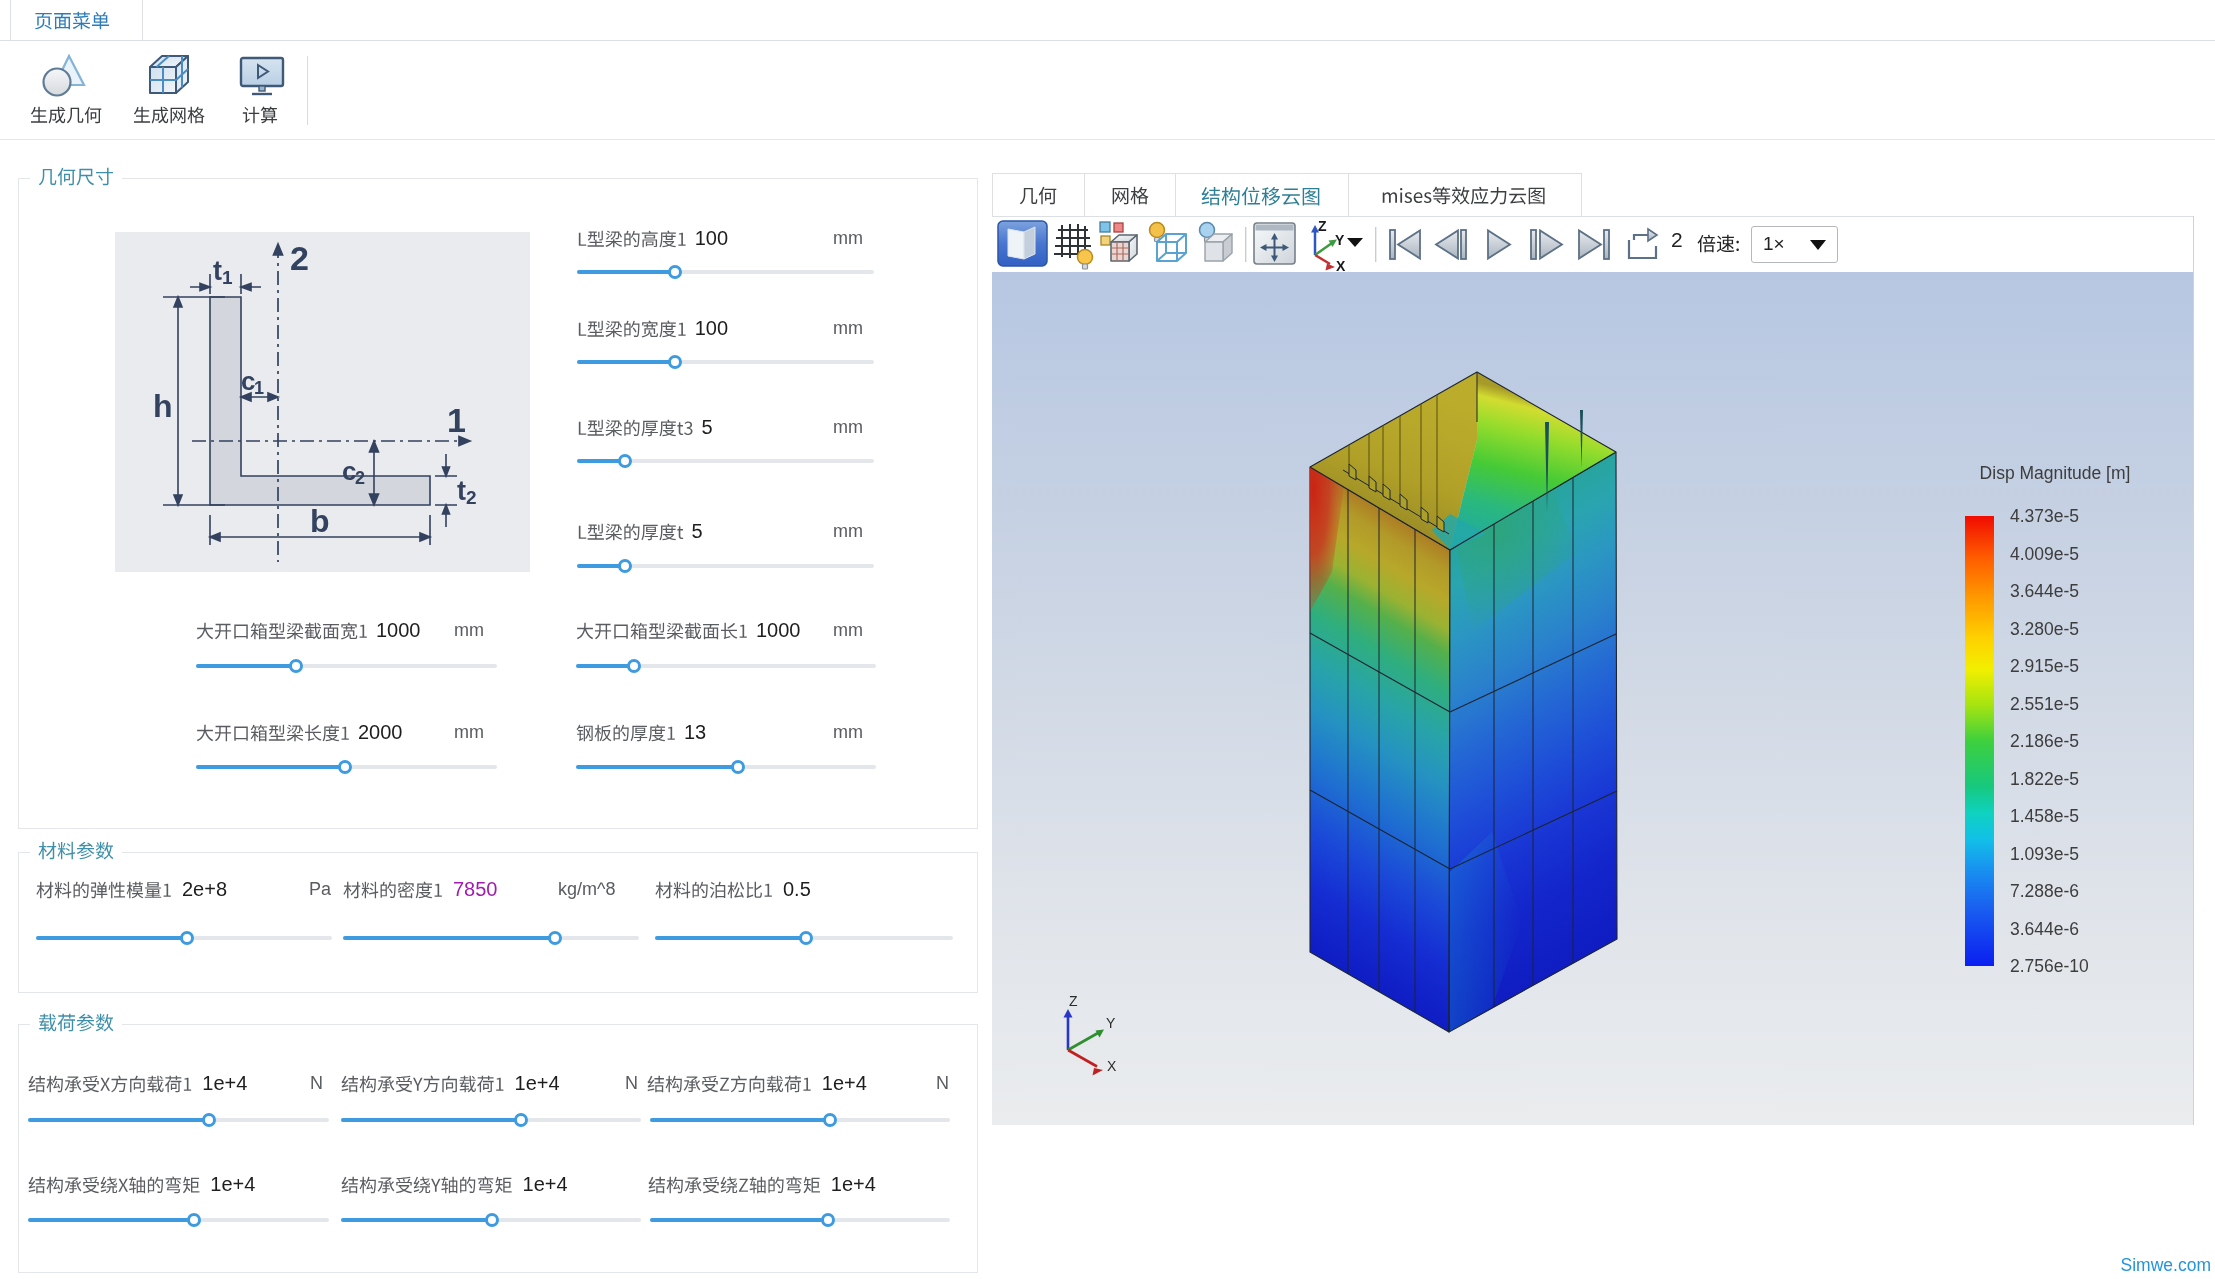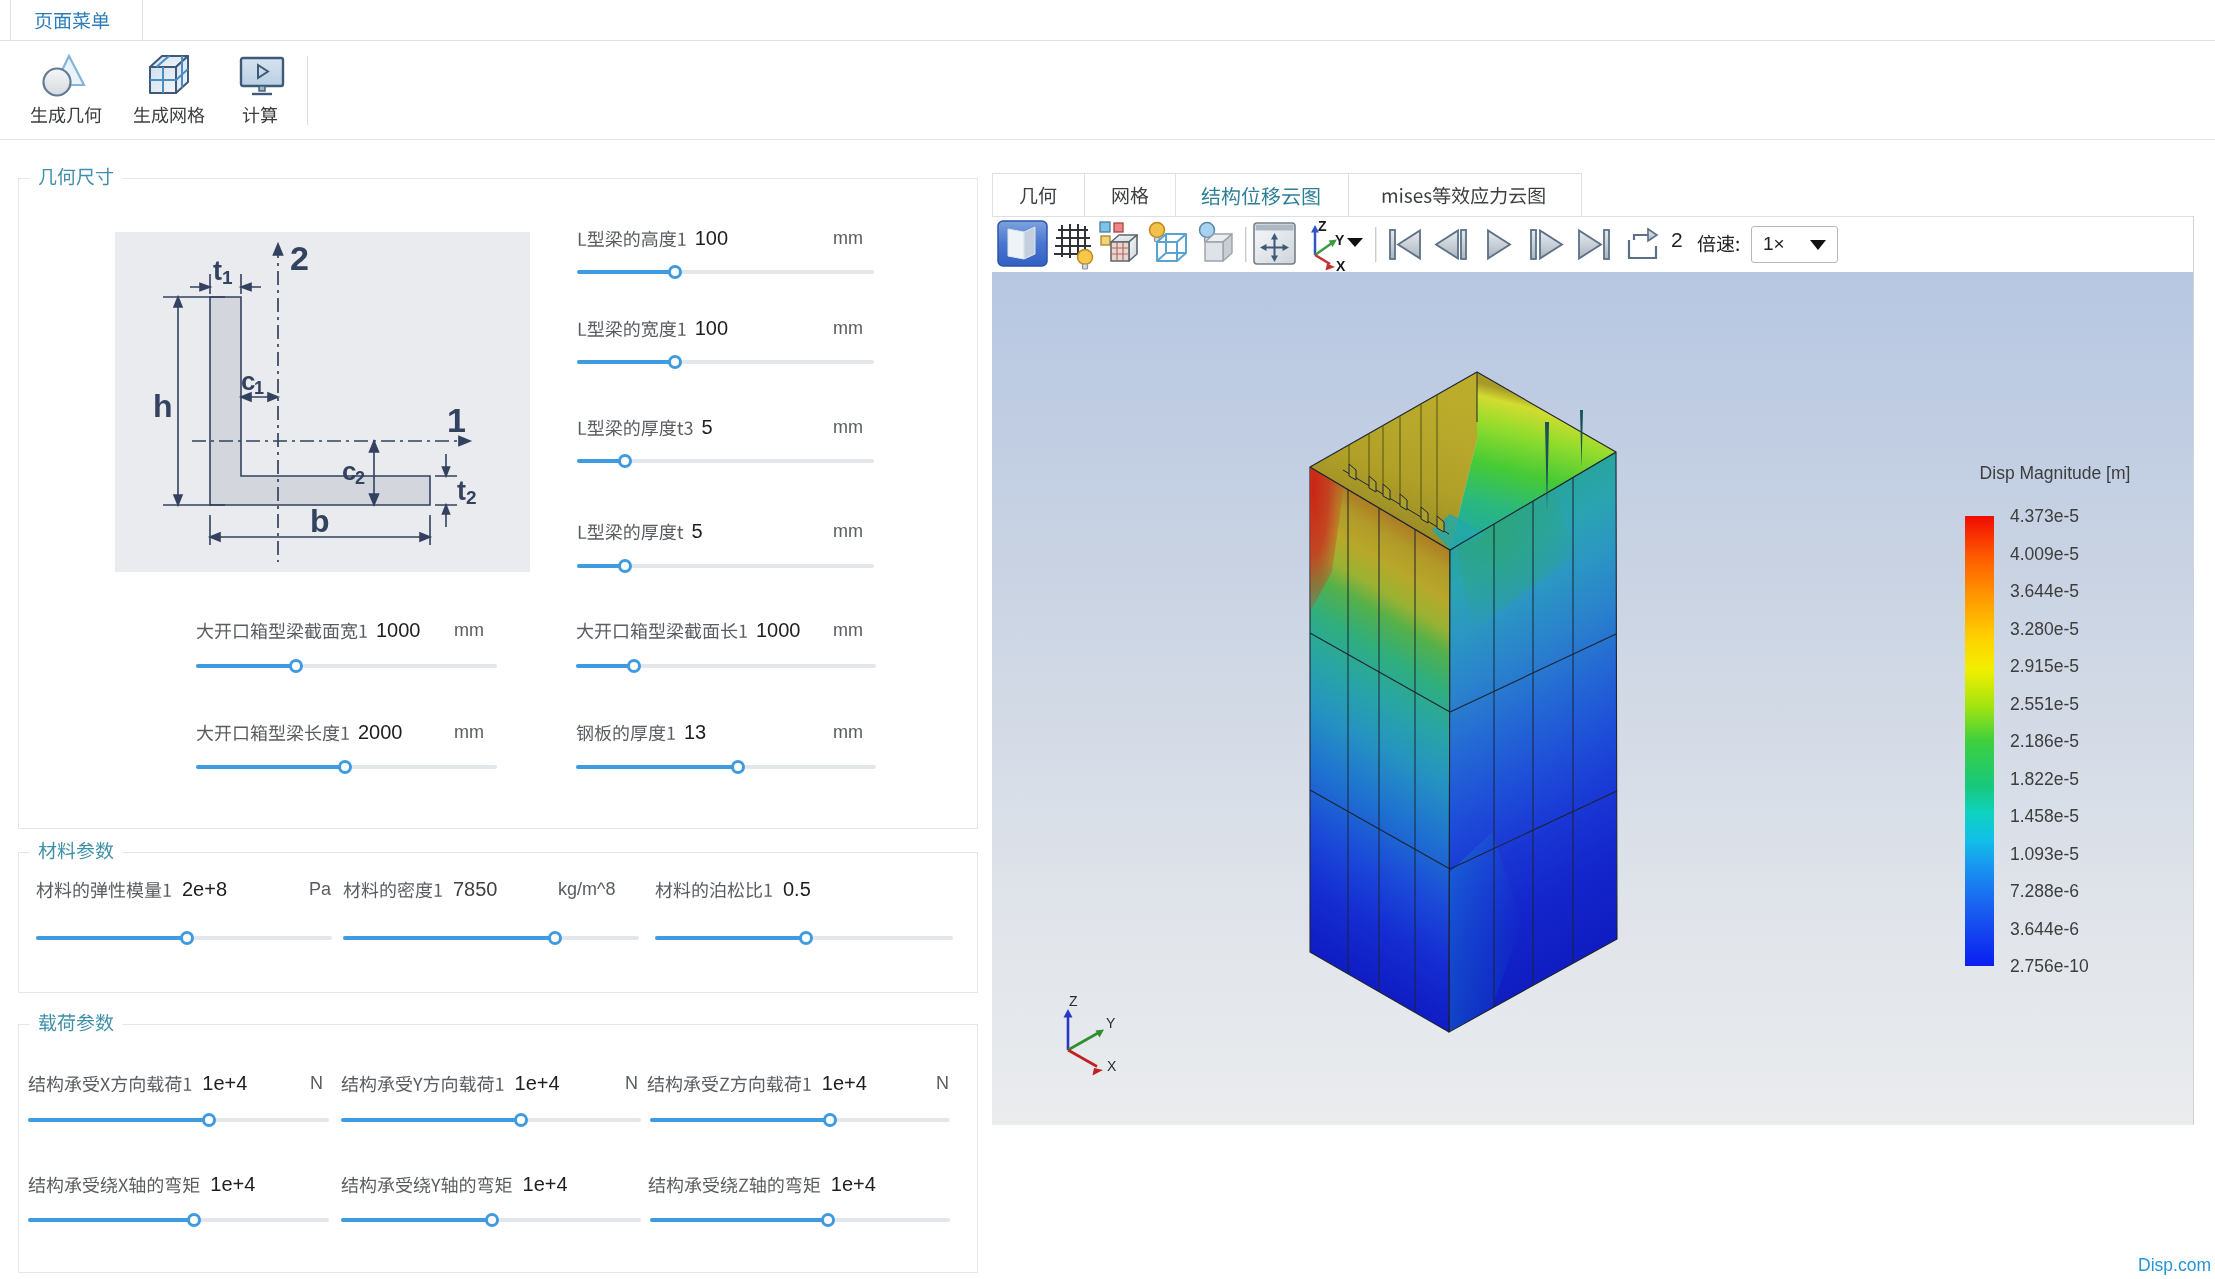--- a/index.html
+++ b/index.html
@@ -388,21 +388,21 @@
 <svg style="position:absolute;left:343.0px;top:879.0px;overflow:visible" width="100.0" height="23">
       <g transform="translate(0 17.82) scale(0.018000 -0.018000)" fill="#595c60">
         <use href="#g6750" transform="translate(0.0 0)"></use>
         <use href="#g6599" transform="translate(1000.0 0)"></use>
         <use href="#g7684" transform="translate(2000.0 0)"></use>
         <use href="#g5bc6" transform="translate(3000.0 0)"></use>
         <use href="#g5ea6" transform="translate(4000.0 0)"></use>
         <use href="#g31" transform="translate(5000.0 0)"></use>
       </g>
     </svg>
-<div style="position:absolute;top:878px;font-size:20px;color:#404040;white-space:nowrap;left:452.99px;">7850</div>
+<div style="position:absolute;top:878px;font-size:20px;color:#a21caf;white-space:nowrap;left:452.99px;">7850</div>
 <div style="position:absolute;top:879px;font-size:18px;color:#595c60;white-space:nowrap;left:558px;">kg/m^8</div>
 <div class="trk" style="left:343px;top:936px;width:296px"></div>
 <div class="fil" style="left:343px;top:936px;width:212px"></div>
 <div class="hnd" style="left:548px;top:931px"></div>
 <svg style="position:absolute;left:655.0px;top:879.0px;overflow:visible" width="118.0" height="23">
       <g transform="translate(0 17.82) scale(0.018000 -0.018000)" fill="#595c60">
         <use href="#g6750" transform="translate(0.0 0)"></use>
         <use href="#g6599" transform="translate(1000.0 0)"></use>
         <use href="#g7684" transform="translate(2000.0 0)"></use>
         <use href="#g6cca" transform="translate(3000.0 0)"></use>
@@ -826,13 +826,13 @@
           <path d="M35,20 l-9,-2 -1.5,7.5 z" fill="#c02020" stroke="none"></path>
 </g>
 <g fill="#2b2b2b" font-size="14">
 <text x="1" y="-44">Z</text>
           <text x="38" y="-22">Y</text>
           <text x="39" y="21">X</text>
 </g>
       </g>
     </svg>
 <div style="position:absolute;left:2193px;top:216px;width:1px;height:909px;background:#cfd3d7"></div>
-<div style="position:absolute;top:1255px;font-size:17.5px;color:#2595d8;white-space:nowrap;right:4px;">Disp.com</div>
+<div style="position:absolute;top:1255px;font-size:17.5px;color:#2595d8;white-space:nowrap;right:4px;">Simwe.com</div>
 </div>
 </body></html>

